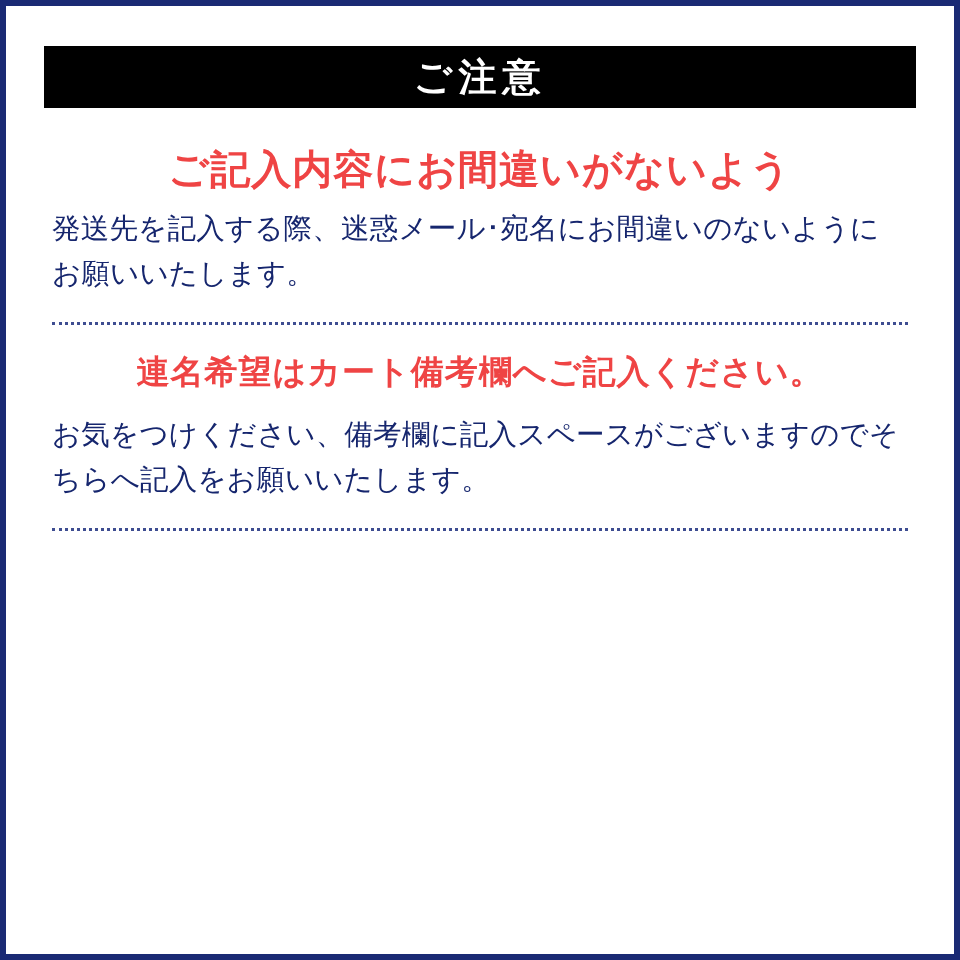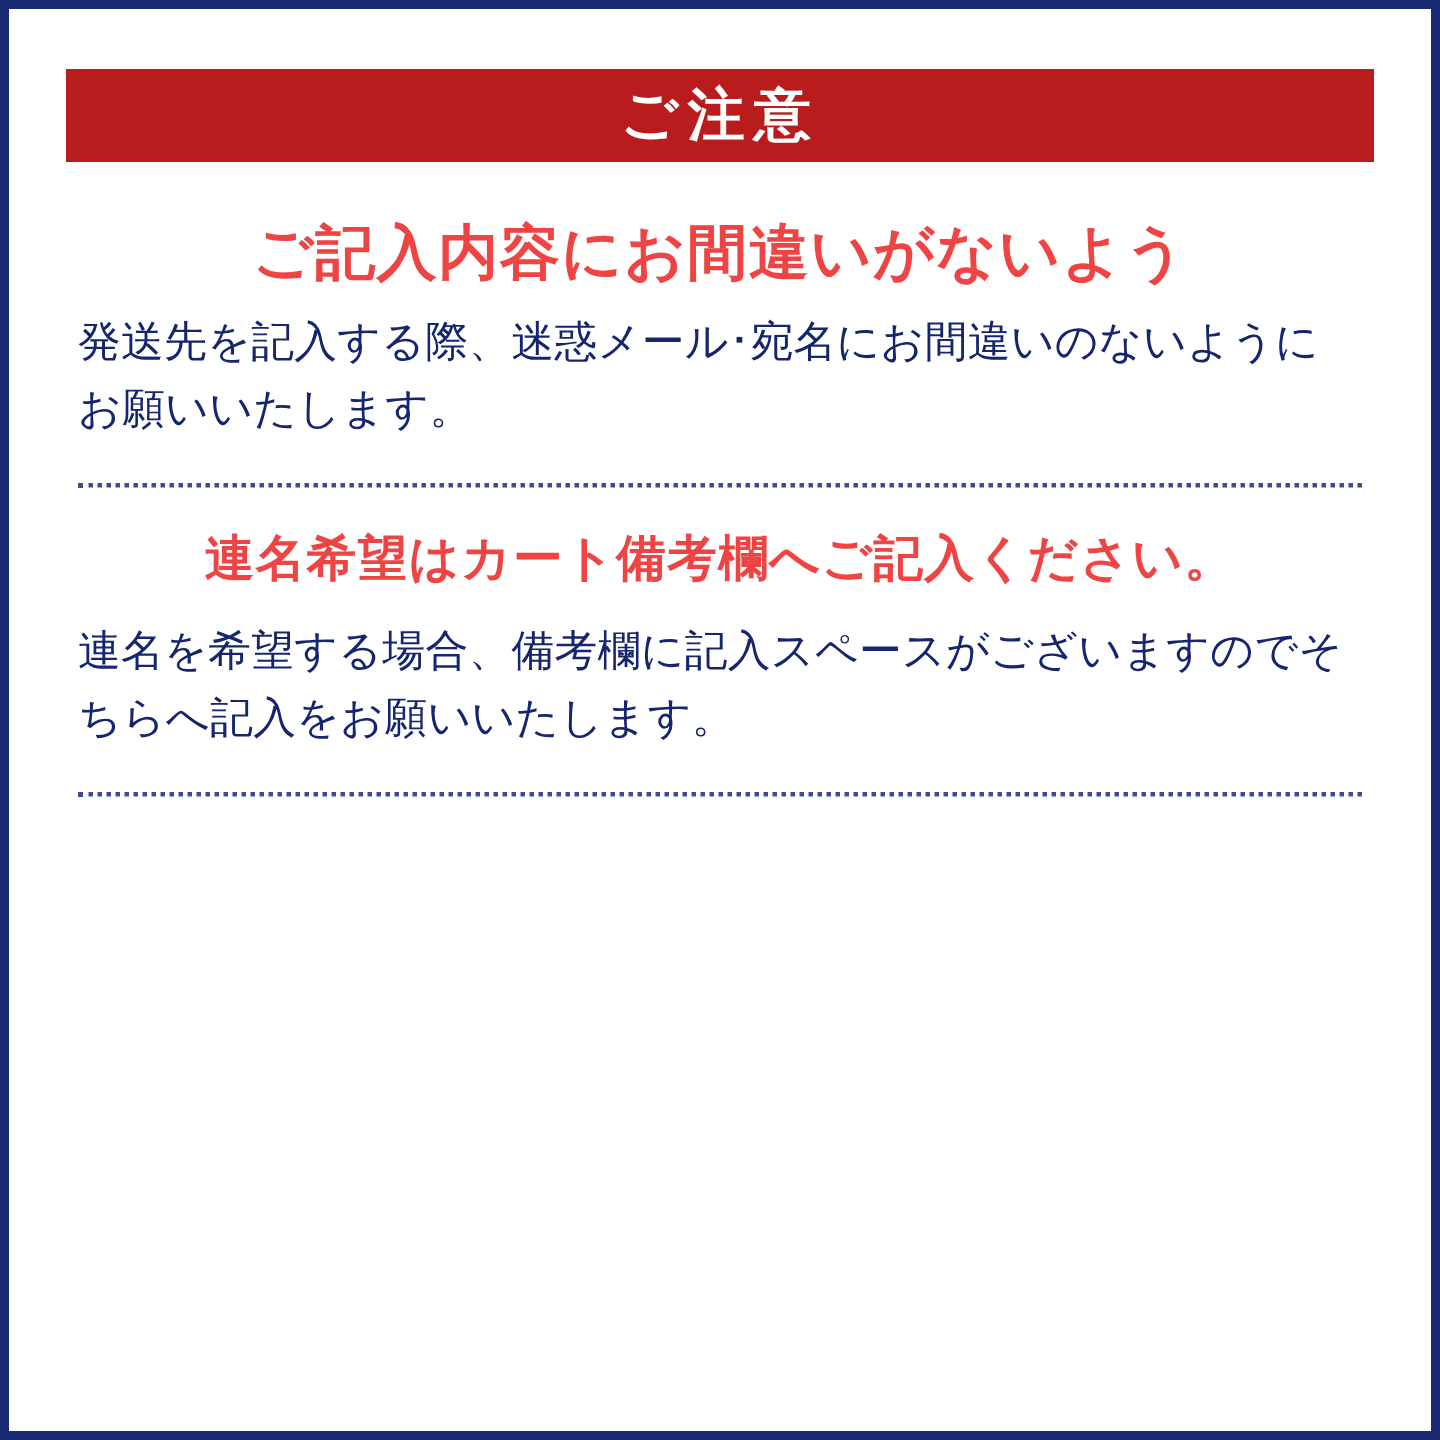--- a/index.html
+++ b/index.html
@@ -29,21 +29,21 @@
     right: 6px;
     bottom: 6px;
     padding: 0;
   }
   .header-bar {
     position: absolute;
     top: 34px;
     left: 32px;
     right: 32px;
     height: 62px;
-    background: #b91c1c;
+    background: #000000;
     display: flex;
     align-items: center;
     justify-content: center;
   }
   .header-title {
     color: #ffffff;
     font-size: 38px;
     font-weight: bold;
     letter-spacing: 6px;
     line-height: 1;
@@ -112,21 +112,21 @@
         <div class="sec-heading big">
           <div>ご記入内容にお間違いがないよう</div>
         </div>
         <p class="sec-body">発送先を記入する際、迷惑メール･宛名にお間違いのないようにお願いいたします。</p>
       </div>
 
       <div class="divider"></div>
 
       <div class="section sec2">
         <div class="sec-heading mid">連名希望はカート備考欄へご記入ください。</div>
-        <p class="sec-body">連名を希望する場合、備考欄に記入スペースがございますのでそちらへ記入をお願いいたします。</p>
+        <p class="sec-body">お気をつけください、備考欄に記入スペースがございますのでそちらへ記入をお願いいたします。</p>
       </div>
 
       <div class="divider"></div>
 
 
     </div>
   </div>
 </div>
 
 </body></html>

